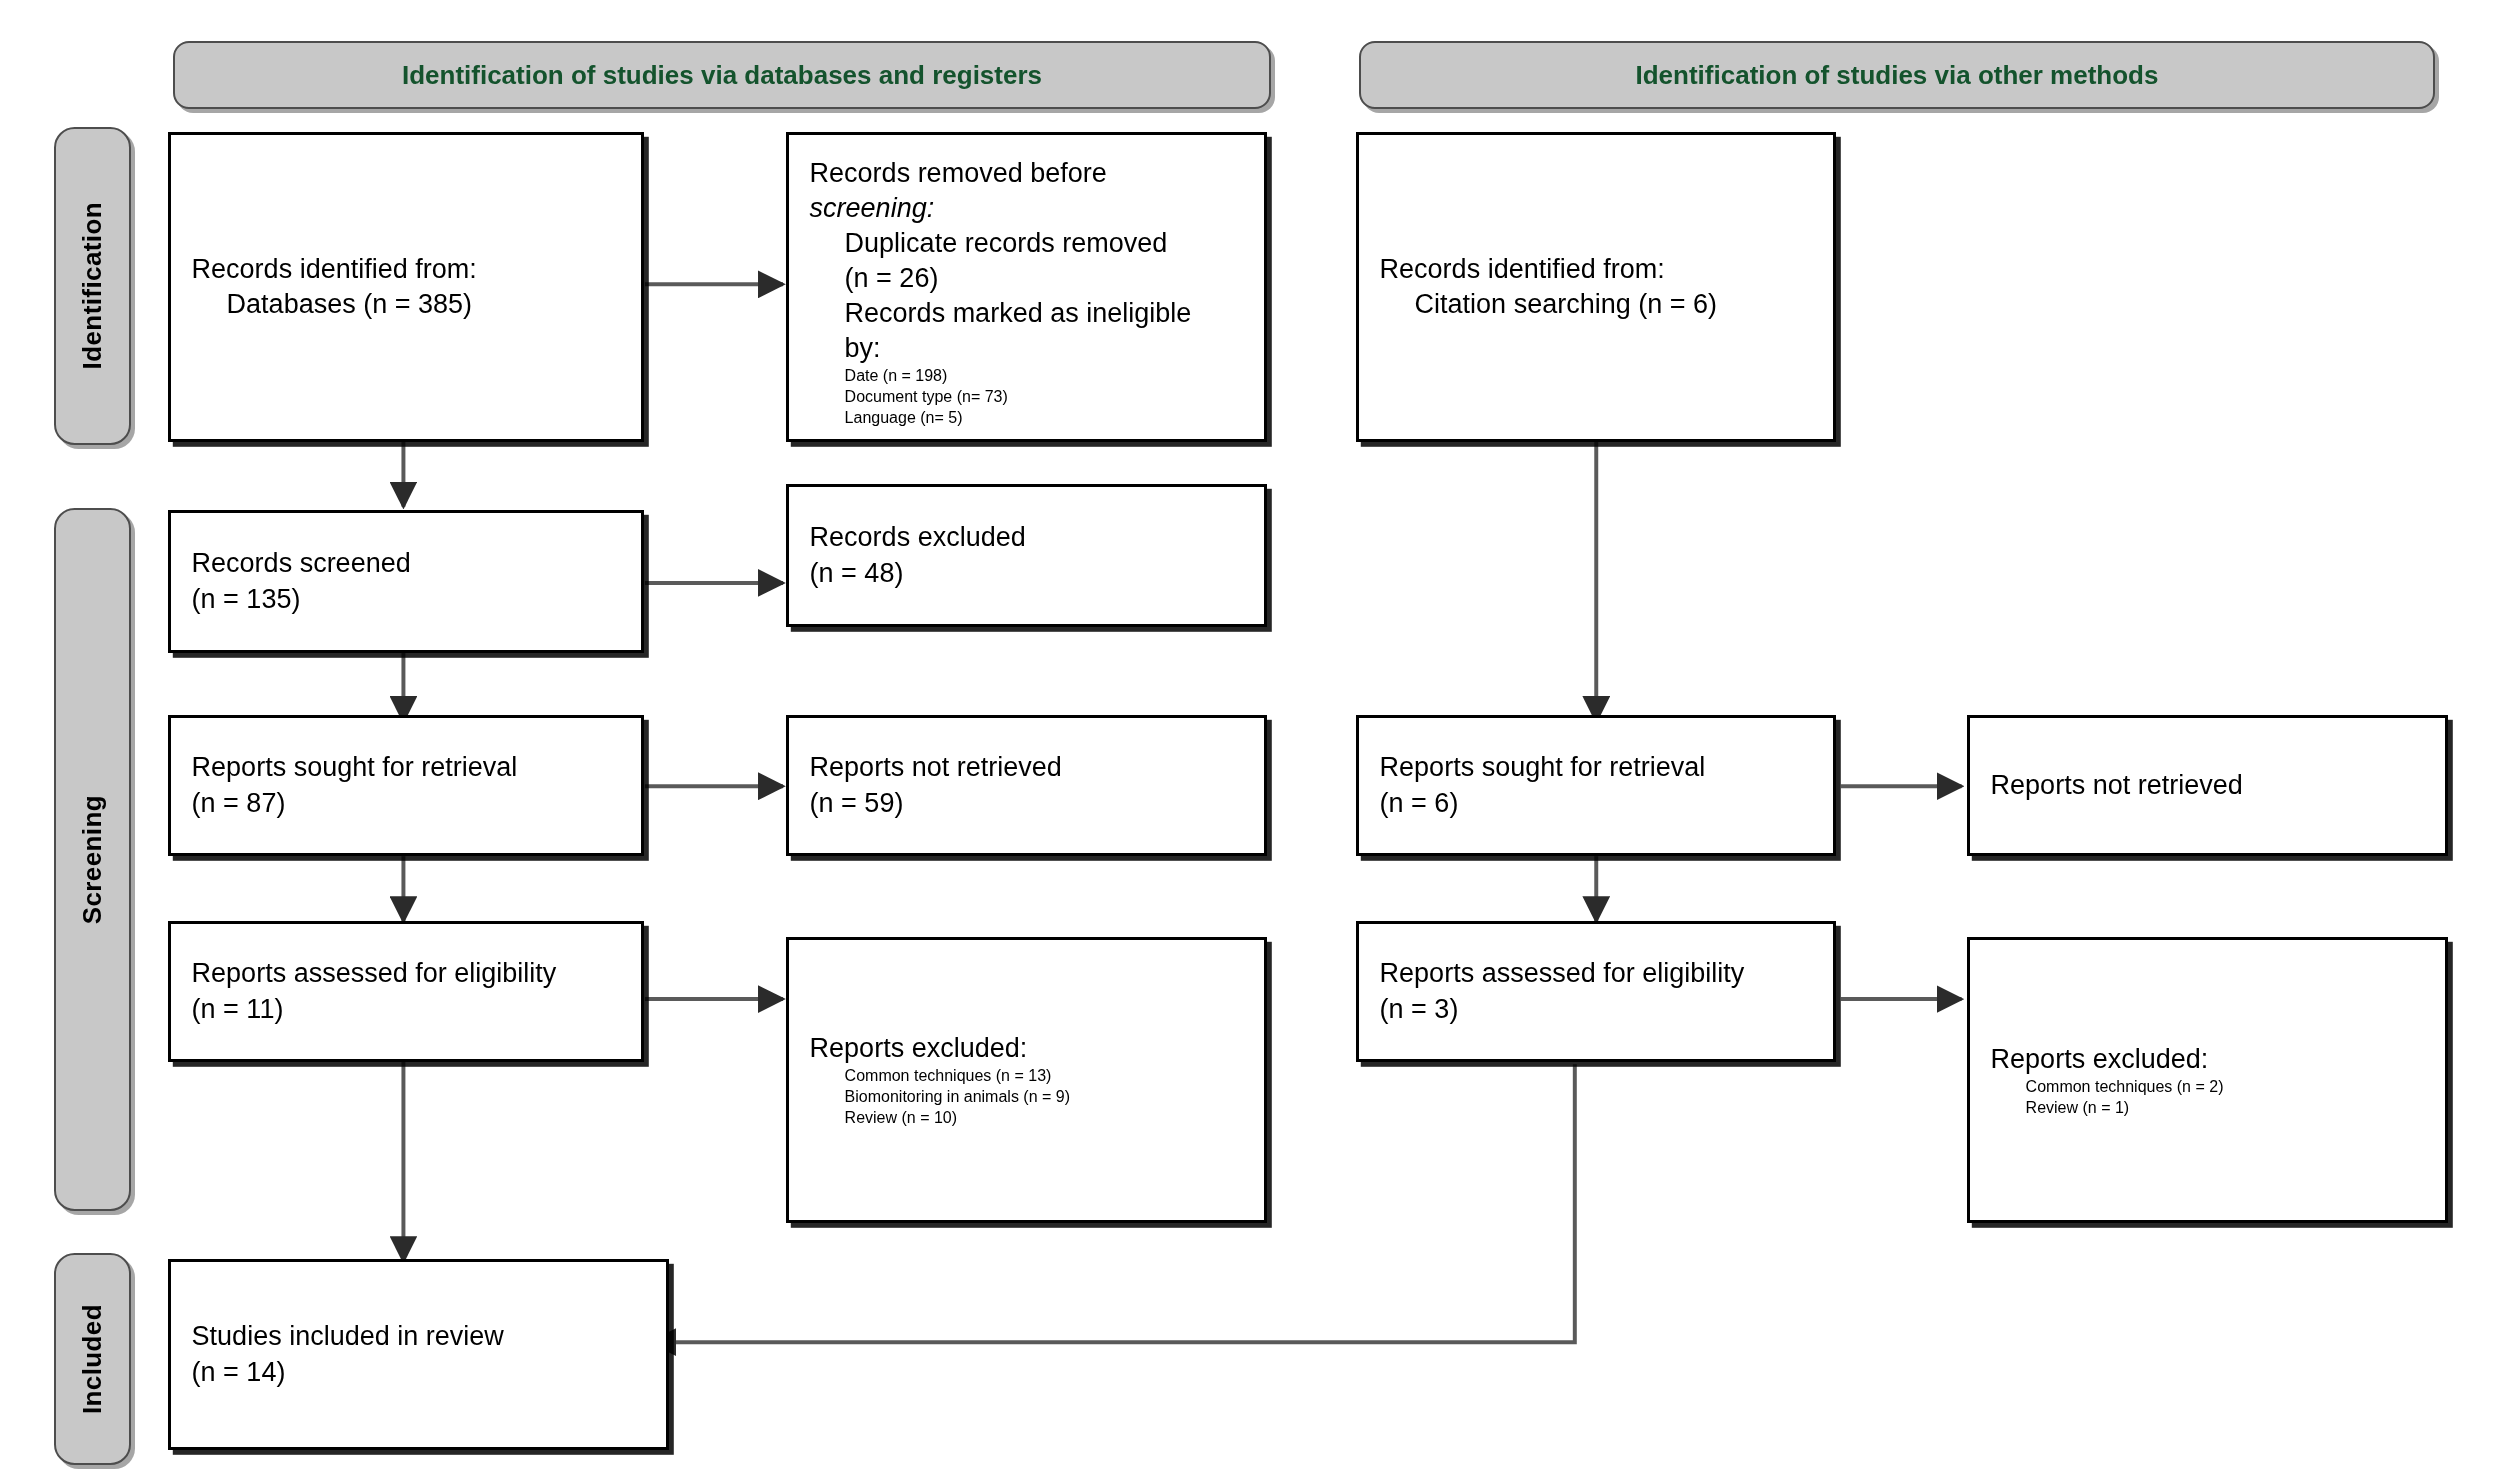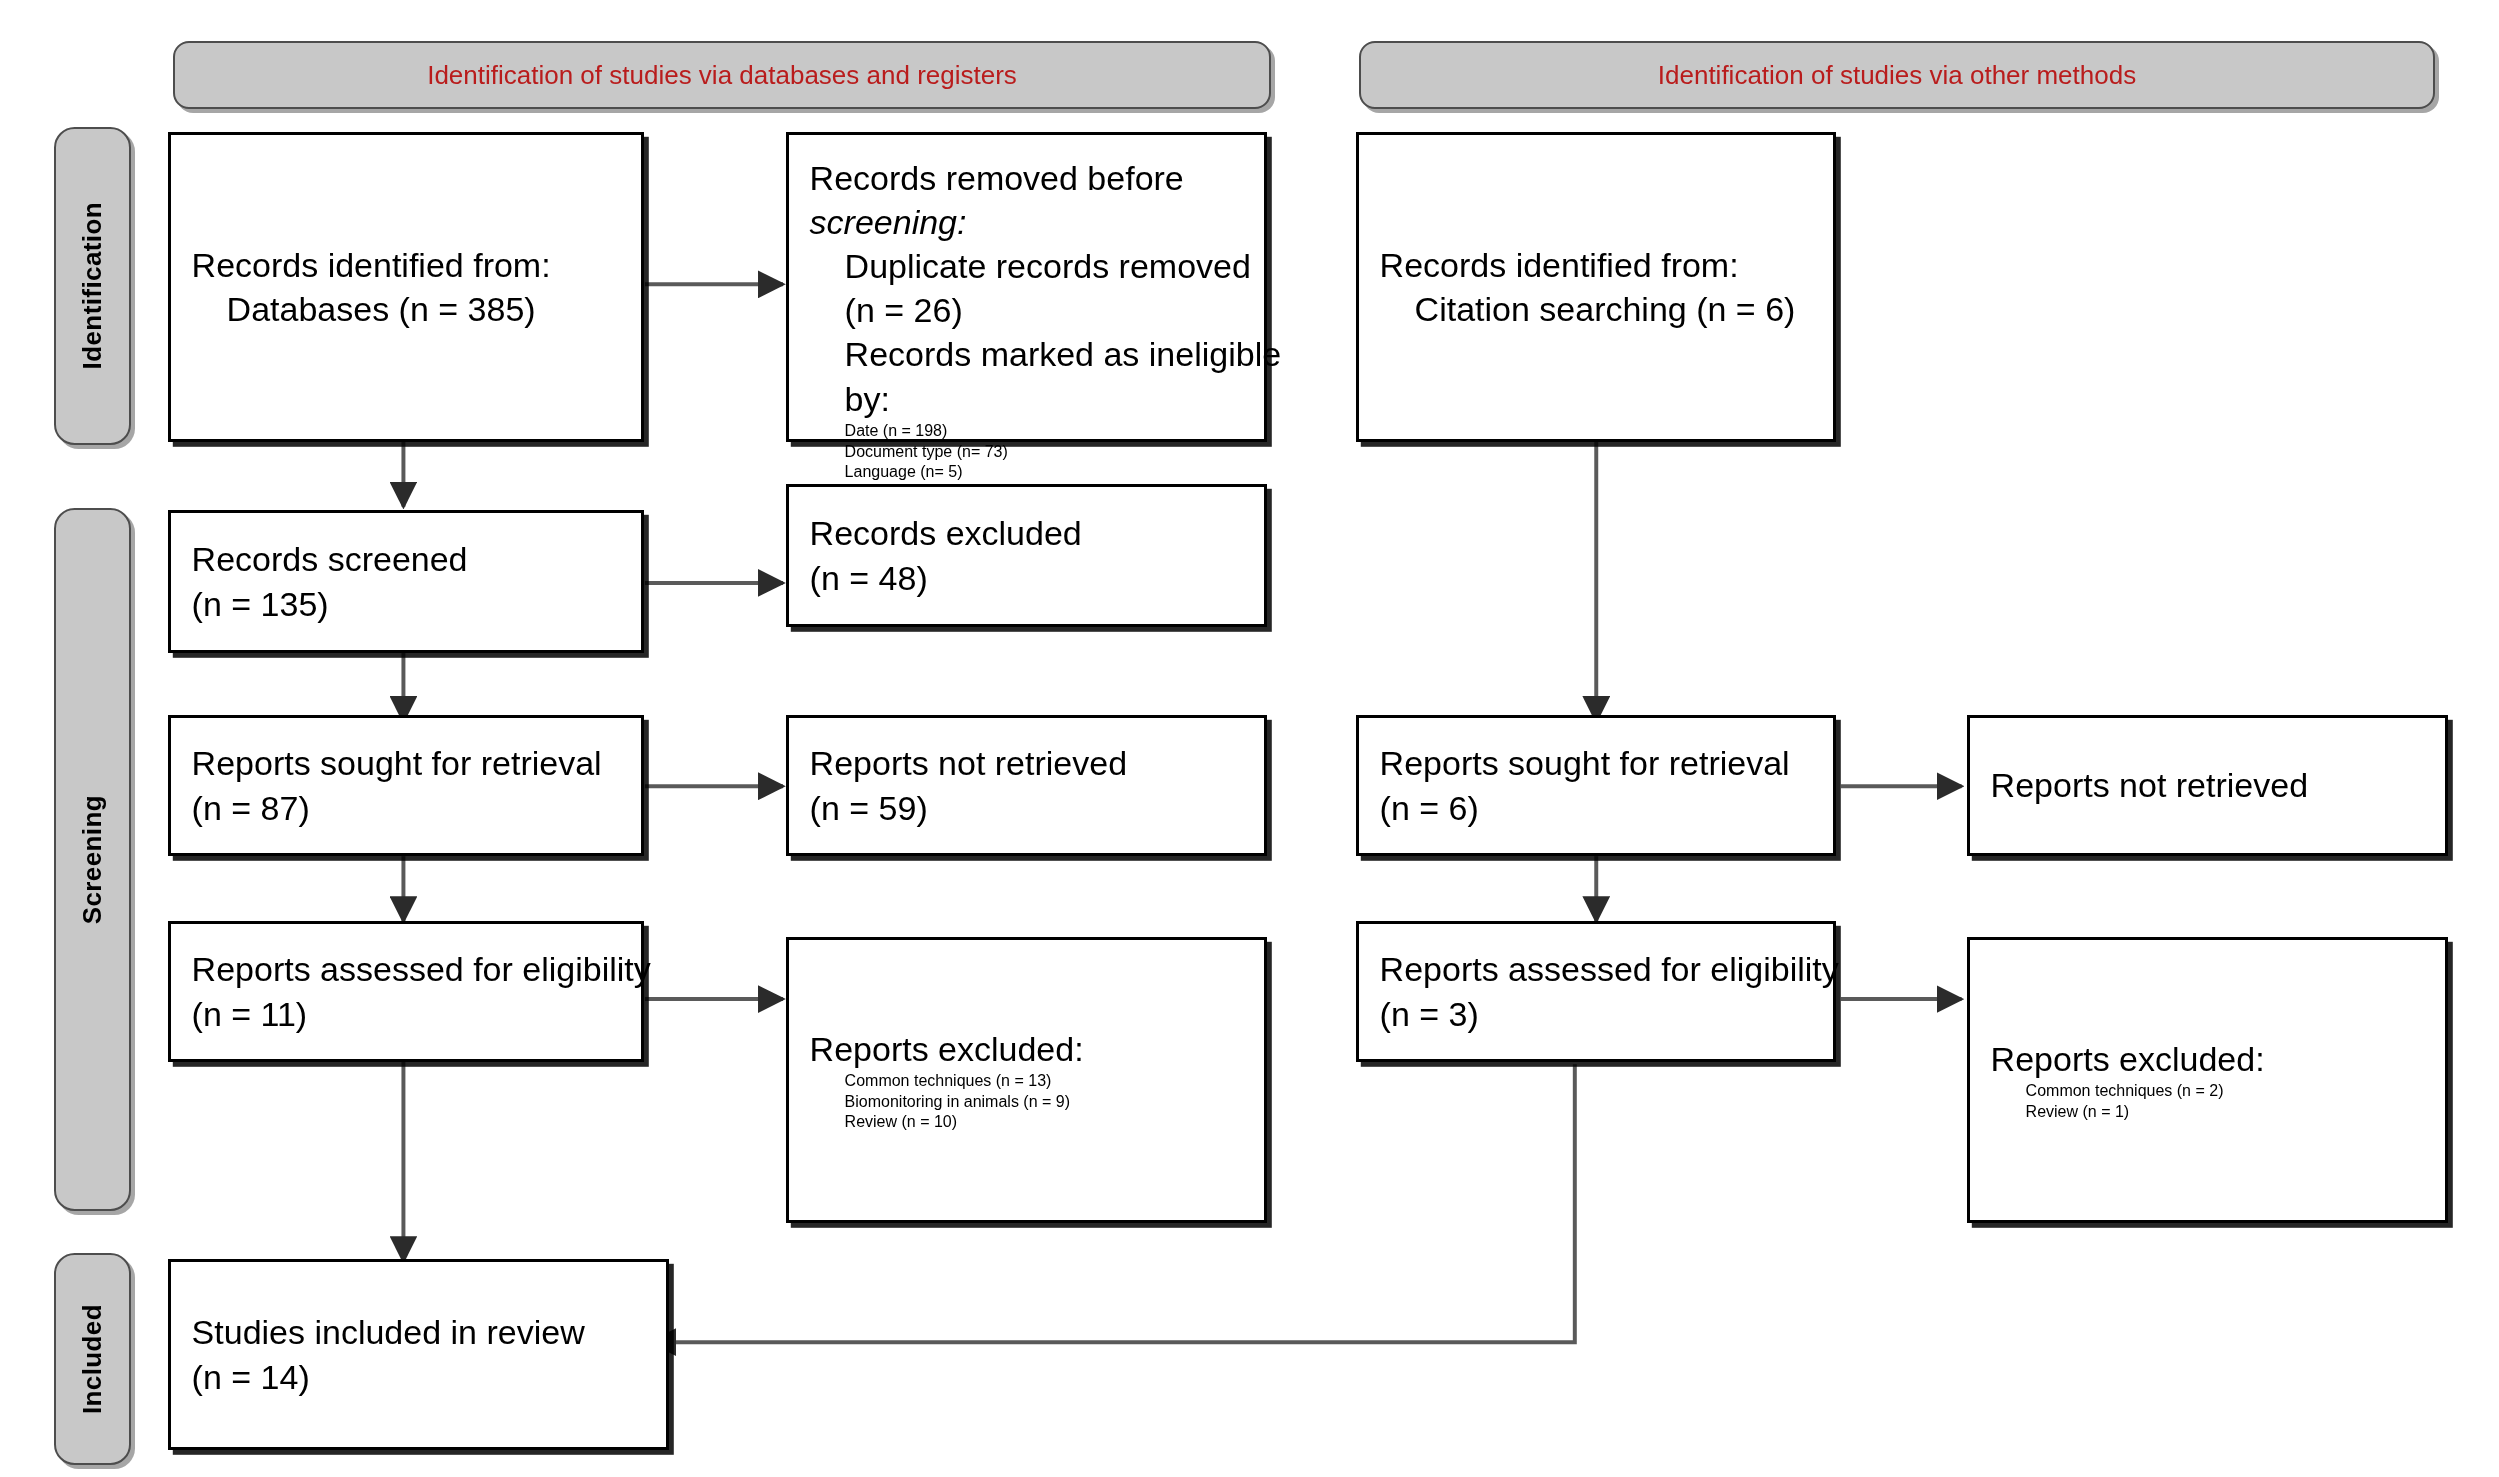--- a/index.html
+++ b/index.html
@@ -43,43 +43,43 @@
     background: #c8c8c8;
     border: 2.4px solid #4d4d4d;
     border-radius: 16px;
     box-shadow: 4px 4px 0 rgba(0,0,0,0.35);
     display: flex;
     align-items: center;
     justify-content: center;
   }
   .col-header .htext {
     font-size: 26px;
-    font-weight: normal;
-    color: #b91c1c;
+    font-weight: bold;
+    color: #14532d;
     white-space: nowrap;
   }
 
   
   .flow-box {
     position: absolute;
     background: #ffffff;
     border: 3.2px solid #000000;
     box-shadow: 4.8px 4.8px 0 rgba(0,0,0,0.85);
     box-sizing: border-box;
     display: flex;
     flex-direction: column;
     justify-content: center;
     padding: 0 20.6px;
   }
   .flow-box.top-align {
     justify-content: flex-start;
     padding-top: 20.6px;
   }
   .flow-box .line {
-    font-size: 34px;
+    font-size: 27px;
     line-height: 1.30;
     color: #000000;
     white-space: nowrap;
   }
   .flow-box .line.indent { padding-left: 35px; }
   .flow-box .line.ital { font-style: italic; }
   .flow-box .line.small {
     font-size: 16px;
     line-height: 1.30;
   }

